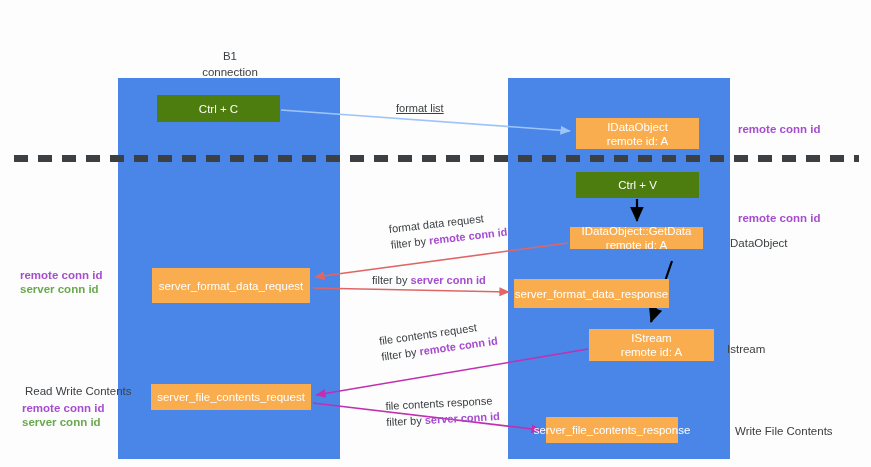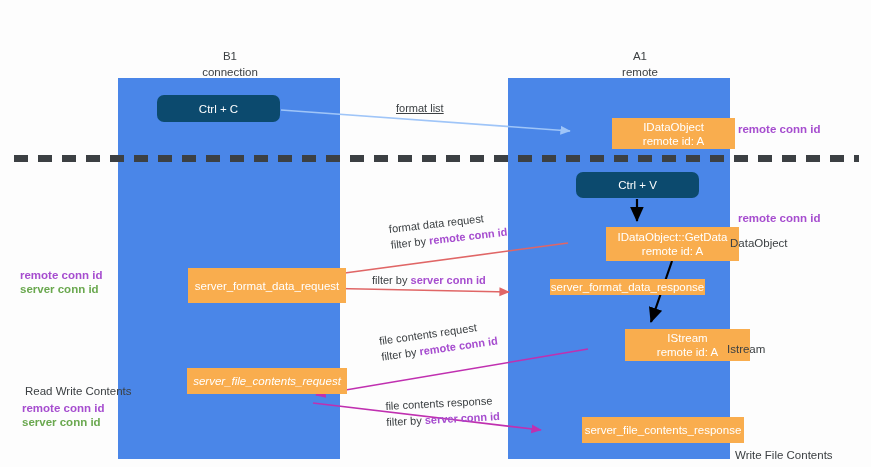--- a/index.html
+++ b/index.html
@@ -58,32 +58,32 @@
     flex-direction: column;
     align-items: center;
     justify-content: center;
     font-size: 11.5px;
     color: #ffffff;
     text-align: center;
     line-height: 14px;
     white-space: pre-line;
     padding: 2px 4px;
   }
-  .green { background: #0c4a6e; border-radius: 7px; }
-  .orange { background: #f9ad4e; margin-left: 36px; }
+  .green { background: #4d7c0f; }
+  .orange { background: #f9ad4e; }
 
   #box-ctrlc   { left: 157px; top: 95px;  width: 123px; height: 27px; }
   #box-idataobj{ left: 576px; top: 118px; width: 123px; height: 31px; }
   #box-ctrlv   { left: 576px; top: 172px; width: 123px; height: 26px; }
-  #box-getdata { left: 570px; top: 227px; width: 133px; height: 34px; }
+  #box-getdata { left: 570px; top: 227px; width: 133px; height: 22px; }
   #box-sfdreq  { left: 152px; top: 268px; width: 158px; height: 35px; }
-  #box-sfdres  { left: 514px; top: 279px; width: 155px; height: 16px; }
+  #box-sfdres  { left: 514px; top: 279px; width: 155px; height: 29px; }
   #box-istream { left: 589px; top: 329px; width: 125px; height: 32px; }
-  #box-sfcreq  { left: 151px; top: 368px; width: 160px; height: 26px; font-style: italic; }
-  #box-sfcres  { left: 546px; top: 417px; width: 162px; height: 26px; text-align: right; }
+  #box-sfcreq  { left: 151px; top: 384px; width: 160px; height: 26px; }
+  #box-sfcres  { left: 546px; top: 417px; width: 132px; height: 26px; text-align: right; }
 
   
   #dashed {
     left: 14px; top: 155px;
     width: 845px; height: 7px;
     background-image: repeating-linear-gradient(
         to right, #3c4043 0 14px, rgba(0,0,0,0) 14px 24px);
   }
 
   
@@ -92,21 +92,21 @@
     color: #3c4043;
     line-height: 14px;
   }
   .conn-remote { color: #a64dcf; font-weight: bold; }
   .conn-server { color: #6aa84f; font-weight: bold; }
 
   #lbl-remote-1 { left: 738px; top: 122px; }
   #lbl-remote-2 { left: 738px; top: 211px; }
   #lbl-dataobject { left: 730px; top: 236px; }
   #lbl-istream  { left: 727px; top: 342px; }
-  #lbl-write    { left: 735px; top: 424px; margin-top: 24px; }
+  #lbl-write    { left: 735px; top: 424px; }
 
   #lbl-left-conn { left: 20px; top: 268px; }
   #lbl-read      { left: 25px; top: 384px; }
   #lbl-left-conn2{ left: 22px; top: 401px; }
 
   
   .arrow-label {
     font-size: 11px;
     color: #3c4043;
     line-height: 16px;
@@ -143,22 +143,20 @@
 <body>
 
 <div id="canvas">
 
 
   <div class="abs lane" id="lane-b1"></div>
   <div class="abs lane" id="lane-a1"></div>
 
   <div class="abs col-head" id="head-b1">B1
 connection</div>
-  <div class="abs col-head" id="head-a1">A1
-remote</div>
 
   <svg class="abs" id="wires" viewBox="0 0 871 467">
     <defs>
       <marker id="ah-blue" markerWidth="7" markerHeight="7" refX="6" refY="3.2" orient="auto">
         <path d="M0,0.4 L6.5,3.2 L0,6 z" fill="#9fc5f8"></path>
       </marker>
       <marker id="ah-red" markerWidth="7" markerHeight="7" refX="6" refY="3.2" orient="auto">
         <path d="M0,0.4 L6.5,3.2 L0,6 z" fill="#e06666"></path>
       </marker>
       <marker id="ah-mag" markerWidth="7" markerHeight="7" refX="6" refY="3.2" orient="auto">

